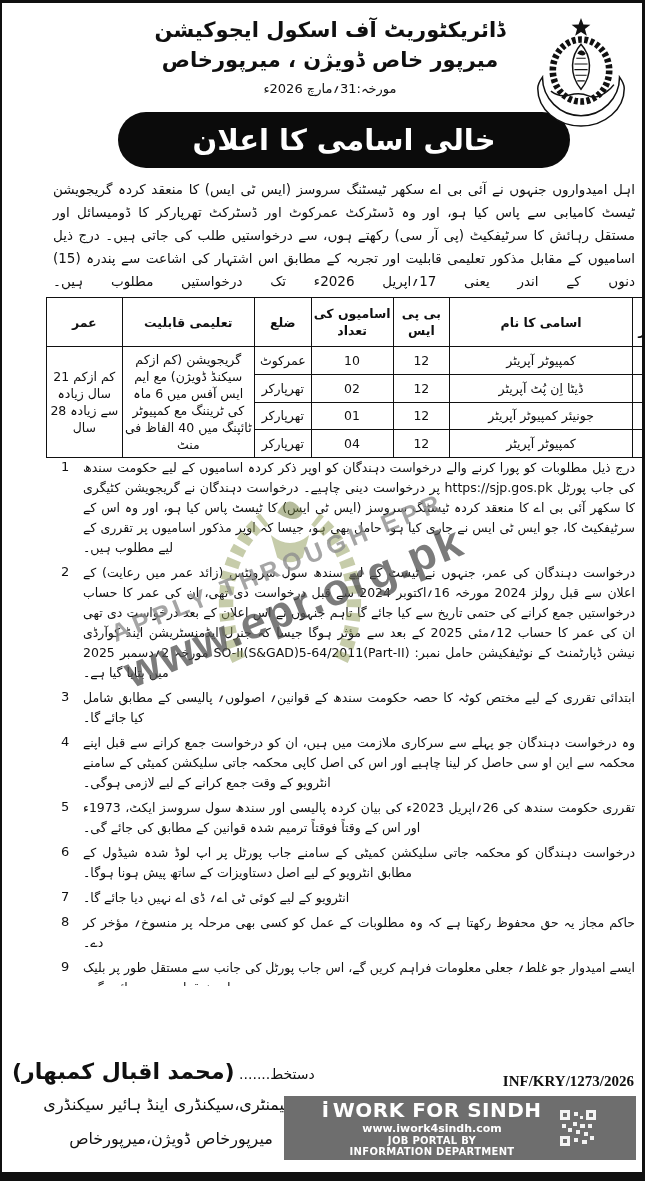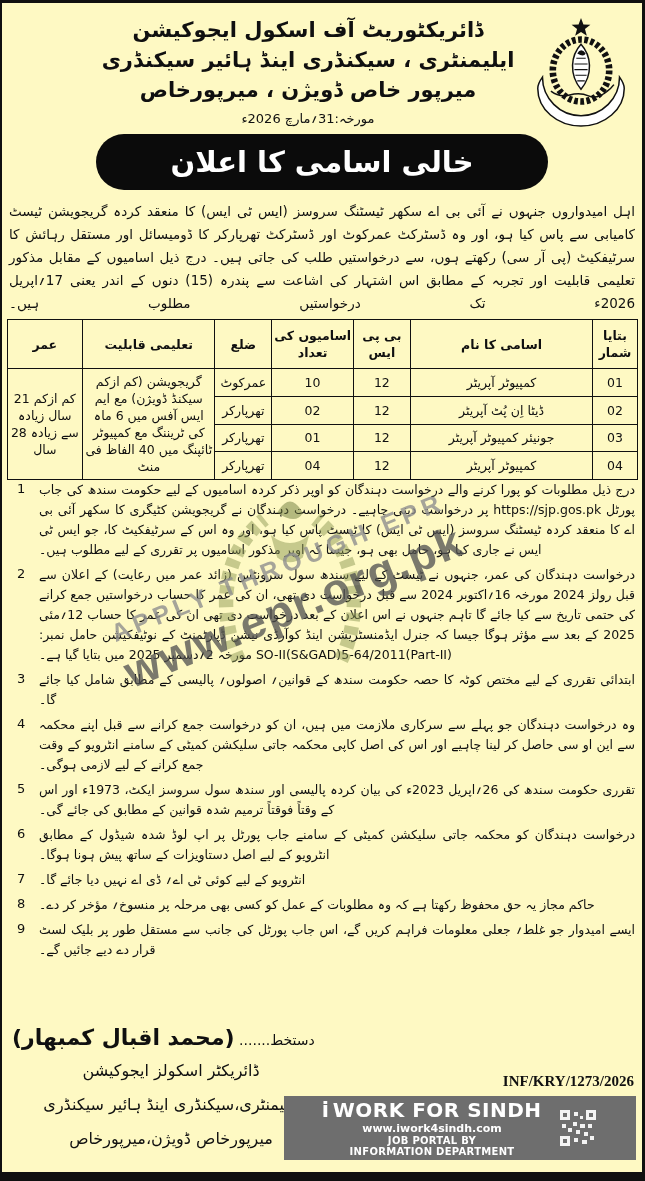--- a/index.html
+++ b/index.html
@@ -1,30 +1,30 @@
 <!DOCTYPE html>
 <html lang="ur"><head>
 <meta charset="utf-8">
 <style>
   html,body{margin:0;padding:0;background:#e8e8e8;}
   .page{
     position:relative; width:645px; height:1181px; margin:0 auto;
-    background:#fef9c3; box-sizing:border-box; overflow:hidden;
+    background:#ffffff; box-sizing:border-box; overflow:hidden;
     border-top:3px solid #101010; border-left:2px solid #101010;
     border-right:3px solid #101010; border-bottom:9px solid #101010;
-    font-family:"DejaVu Sans", sans-serif; color:#101010;
+    font-family:"DejaVu Sans", sans-serif; color:#101010;padding-left:44px;
   }
   
   .crest{position:absolute; top:12px; right:14px; width:94px; height:112px;}
   .titles{margin:12px 118px 0 90px; text-align:center; direction:rtl;}
   .title-line{font-size:21px; font-weight:bold; line-height:30px; white-space:nowrap;}
   .date-line{text-align:center; direction:rtl; font-size:13px; margin:6px 118px 0 90px;}
   
   .banner{
-    width:452px; margin:8px auto 10px; background:#0b0b0b; color:#ffffff;
+    width:452px; margin:16px auto 10px; background:#0b0b0b; color:#ffffff;
     border-radius:28px; text-align:center; font-size:29px; font-weight:bold;
     padding:11px 0; direction:rtl; letter-spacing:1px;
   }
   
   .intro{
     margin:0 7px; direction:rtl; text-align:justify; text-align-last:justify;
     font-size:13.5px; line-height:23px;
   }
   
   table.vac{
@@ -100,21 +100,20 @@
     <ellipse cx="50" cy="57" rx="30" ry="33" fill="none" stroke="#111" stroke-width="7" stroke-dasharray="4 2.6"></ellipse>
     <path d="M50,29 C61,41 63,61 50,77 C37,61 39,41 50,29 Z" fill="#fff" stroke="#111" stroke-width="1.6"></path>
     <path d="M45,44 h10 M43,50 h14 M43,56 h14 M44,62 h12 M46,68 h8" stroke="#111" stroke-width="1.2" fill="none"></path>
     <path d="M46,39 q4,-7 9,0 q-2,4 -9,0 Z" fill="#111"></path>
     <path d="M9,64 a41,41 0 0 0 82,0 q5,7 5,12 a46,40 0 0 1 -92,0 q0,-5 5,-12 Z" fill="#fff" stroke="#111" stroke-width="1.6"></path>
     <path d="M18,79 q9,7 20,4 t20,1 t20,-5 q4,-3 7,-7" stroke="#111" stroke-width="1.6" fill="none"></path>
   </svg>
 
   <div class="titles">
     <div class="title-line">ڈائریکٹوریٹ آف اسکول ایجوکیشن</div>
-    <div class="title-line">ایلیمنٹری ، سیکنڈری اینڈ ہائیر سیکنڈری</div>
     <div class="title-line">میرپور خاص ڈویژن ، میرپورخاص</div>
   </div>
   <div class="date-line">مورخہ:31؍مارچ 2026ء</div>
 
   <div class="banner">خالی اسامی کا اعلان</div>
 
   <div class="intro">اہل امیدواروں جنہوں نے آئی بی اے سکھر ٹیسٹنگ سروسز (ایس ٹی ایس) کا منعقد کردہ گریجویشن ٹیسٹ کامیابی سے پاس کیا ہو، اور وہ ڈسٹرکٹ عمرکوٹ اور ڈسٹرکٹ تھرپارکر کا ڈومیسائل اور مستقل رہائش کا سرٹیفکیٹ (پی آر سی) رکھتے ہوں، سے درخواستیں طلب کی جاتی ہیں۔ درج ذیل اسامیوں کے مقابل مذکور تعلیمی قابلیت اور تجربہ کے مطابق اس اشتہار کی اشاعت سے پندرہ (15) دنوں کے اندر یعنی 17؍اپریل 2026ء تک درخواستیں مطلوب ہیں۔</div>
 
   <table class="vac">
     <colgroup>
@@ -210,21 +209,20 @@
       <div class="term-text">ایسے امیدوار جو غلط؍ جعلی معلومات فراہم کریں گے، اس جاب پورٹل کی جانب سے مستقل طور پر بلیک لسٹ قرار دے دیے جائیں گے۔</div>
     </div>
   </div>
 
   <div class="signature">
     <div class="sig-line">
       <span>دستخط.......</span>
       <span class="sig-name">(محمد اقبال کمبھار)</span>
     </div>
     <div class="sig-rest">
-      <div>ڈائریکٹر اسکولز ایجوکیشن</div>
       <div>ایلیمنٹری،سیکنڈری اینڈ ہائیر سیکنڈری</div>
       <div>میرپورخاص ڈویژن،میرپورخاص</div>
     </div>
   </div>
 
   <div class="ref-number">INF/KRY/1273/2026</div>
 
   <div class="footer-banner">
     <div class="fb-text">
       <div class="fb-title">

